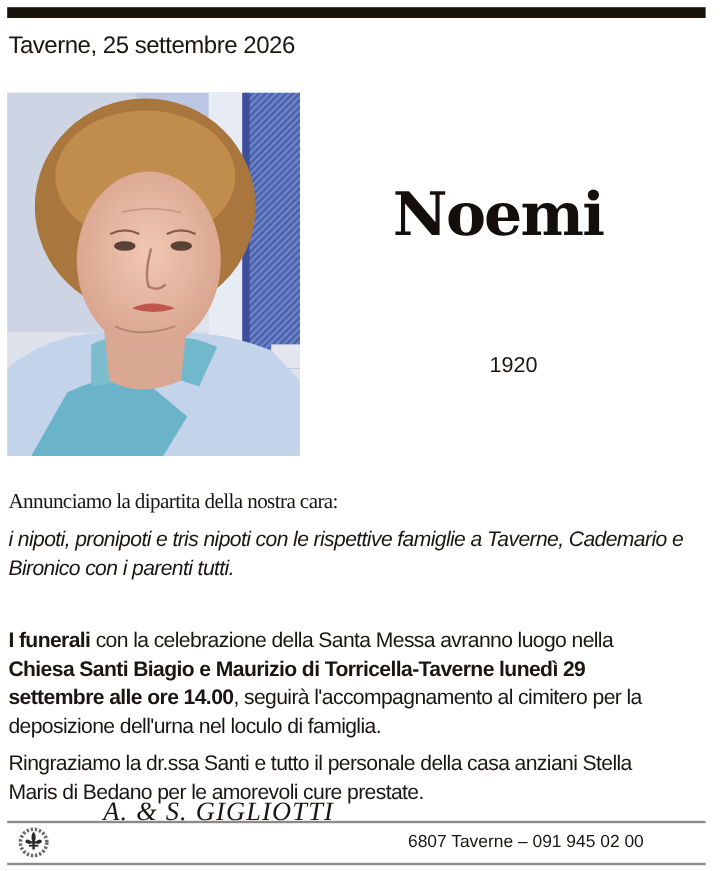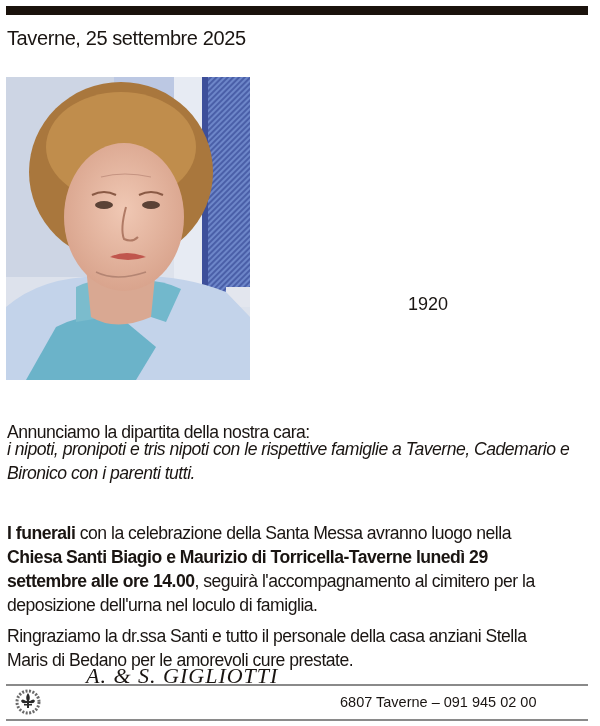--- a/index.html
+++ b/index.html
@@ -30,21 +30,21 @@
   }
   .name div { display: block; }
   .year {
     position: absolute; left: 378px; top: 294px; width: 100px; text-align: center;
     font-size: 18px; color: #1a1512;
   }
   .para {
     position: absolute; left: 7px; width: 590px;
     font-size: 17.6px; line-height: 24px; letter-spacing: -0.5px; color: #1a1512;
   }
-  .p-announce { top: 420px; }
+  .p-announce { top: 405px; font-family: Liberation Serif, serif; }
   .p-family { top: 437px; font-style: italic; font-weight: normal; }
   .p-funeral { top: 521px; }
   .p-thanks { top: 624px; }
   .b { font-weight: bold; }
   .footer-rule {
     position: absolute; left: 6px; width: 582px; height: 2px; background: #8a8a8a;
   }
   .rule-top { top: 684px; }
   .rule-bottom { top: 719px; }
   .footer-logo {
@@ -59,21 +59,21 @@
     position: absolute; left: 340px; top: 694px;
     font-family: Liberation Sans, sans-serif;
     font-size: 14.5px; color: #1a1512;
   }
 </style>
 </head>
 <body>
 
 <div class="top-bar"></div>
 
-<div class="dateline">Taverne,  25 settembre 2025</div>
+<div class="dateline">Taverne,  25 settembre 2026</div>
 
 <div class="photo" title="Portrait of Noemi Bellotti">
   <svg width="244" height="303" viewBox="0 0 244 303">
     <defs>
       <pattern id="stripes" width="4" height="4" patternUnits="userSpaceOnUse" patternTransform="rotate(45)">
         <rect width="4" height="4" fill="#6d86c9"></rect>
         <rect width="2" height="4" fill="#4a5fa8"></rect>
       </pattern>
       <radialGradient id="skin" cx="50%" cy="45%" r="55%">
         <stop offset="0%" stop-color="#f0c8b4"></stop>
@@ -109,20 +109,21 @@
     <path d="M120 130 Q114 152 118 162 Q126 166 132 160" stroke="#b07a65" stroke-width="2" fill="none"></path>
 
     <path d="M104 180 Q120 172 140 180 Q122 186 104 180 Z" fill="#c0564d"></path>
 
     <path d="M90 195 Q110 205 140 195" stroke="#b48573" stroke-width="1.5" fill="none"></path>
     <path d="M95 100 Q118 94 145 100" stroke="#c59482" stroke-width="1.2" fill="none"></path>
   </svg>
 </div>
 
 <div class="name">
+  <div>Noemi</div>
 </div>
 
 <div class="year">1920</div>
 
 <div class="para p-announce">Annunciamo la dipartita della nostra cara:</div>
 
 <div class="para p-family">i nipoti, pronipoti e tris nipoti con le rispettive famiglie a Taverne, Cademario e Bironico con i parenti tutti.</div>
 
 <div class="para p-funeral" style="width:530px;"><span class="b">I funerali</span><span> con la celebrazione della Santa Messa avranno luogo nella </span><span class="b">Chiesa Santi Biagio e Maurizio di Torricella-Taverne</span><span> </span><span class="b">lunedì 29 settembre alle ore 14.00</span><span>, seguirà l'accompagnamento al cimitero per la deposizione dell'urna nel loculo di famiglia.</span></div>
 

